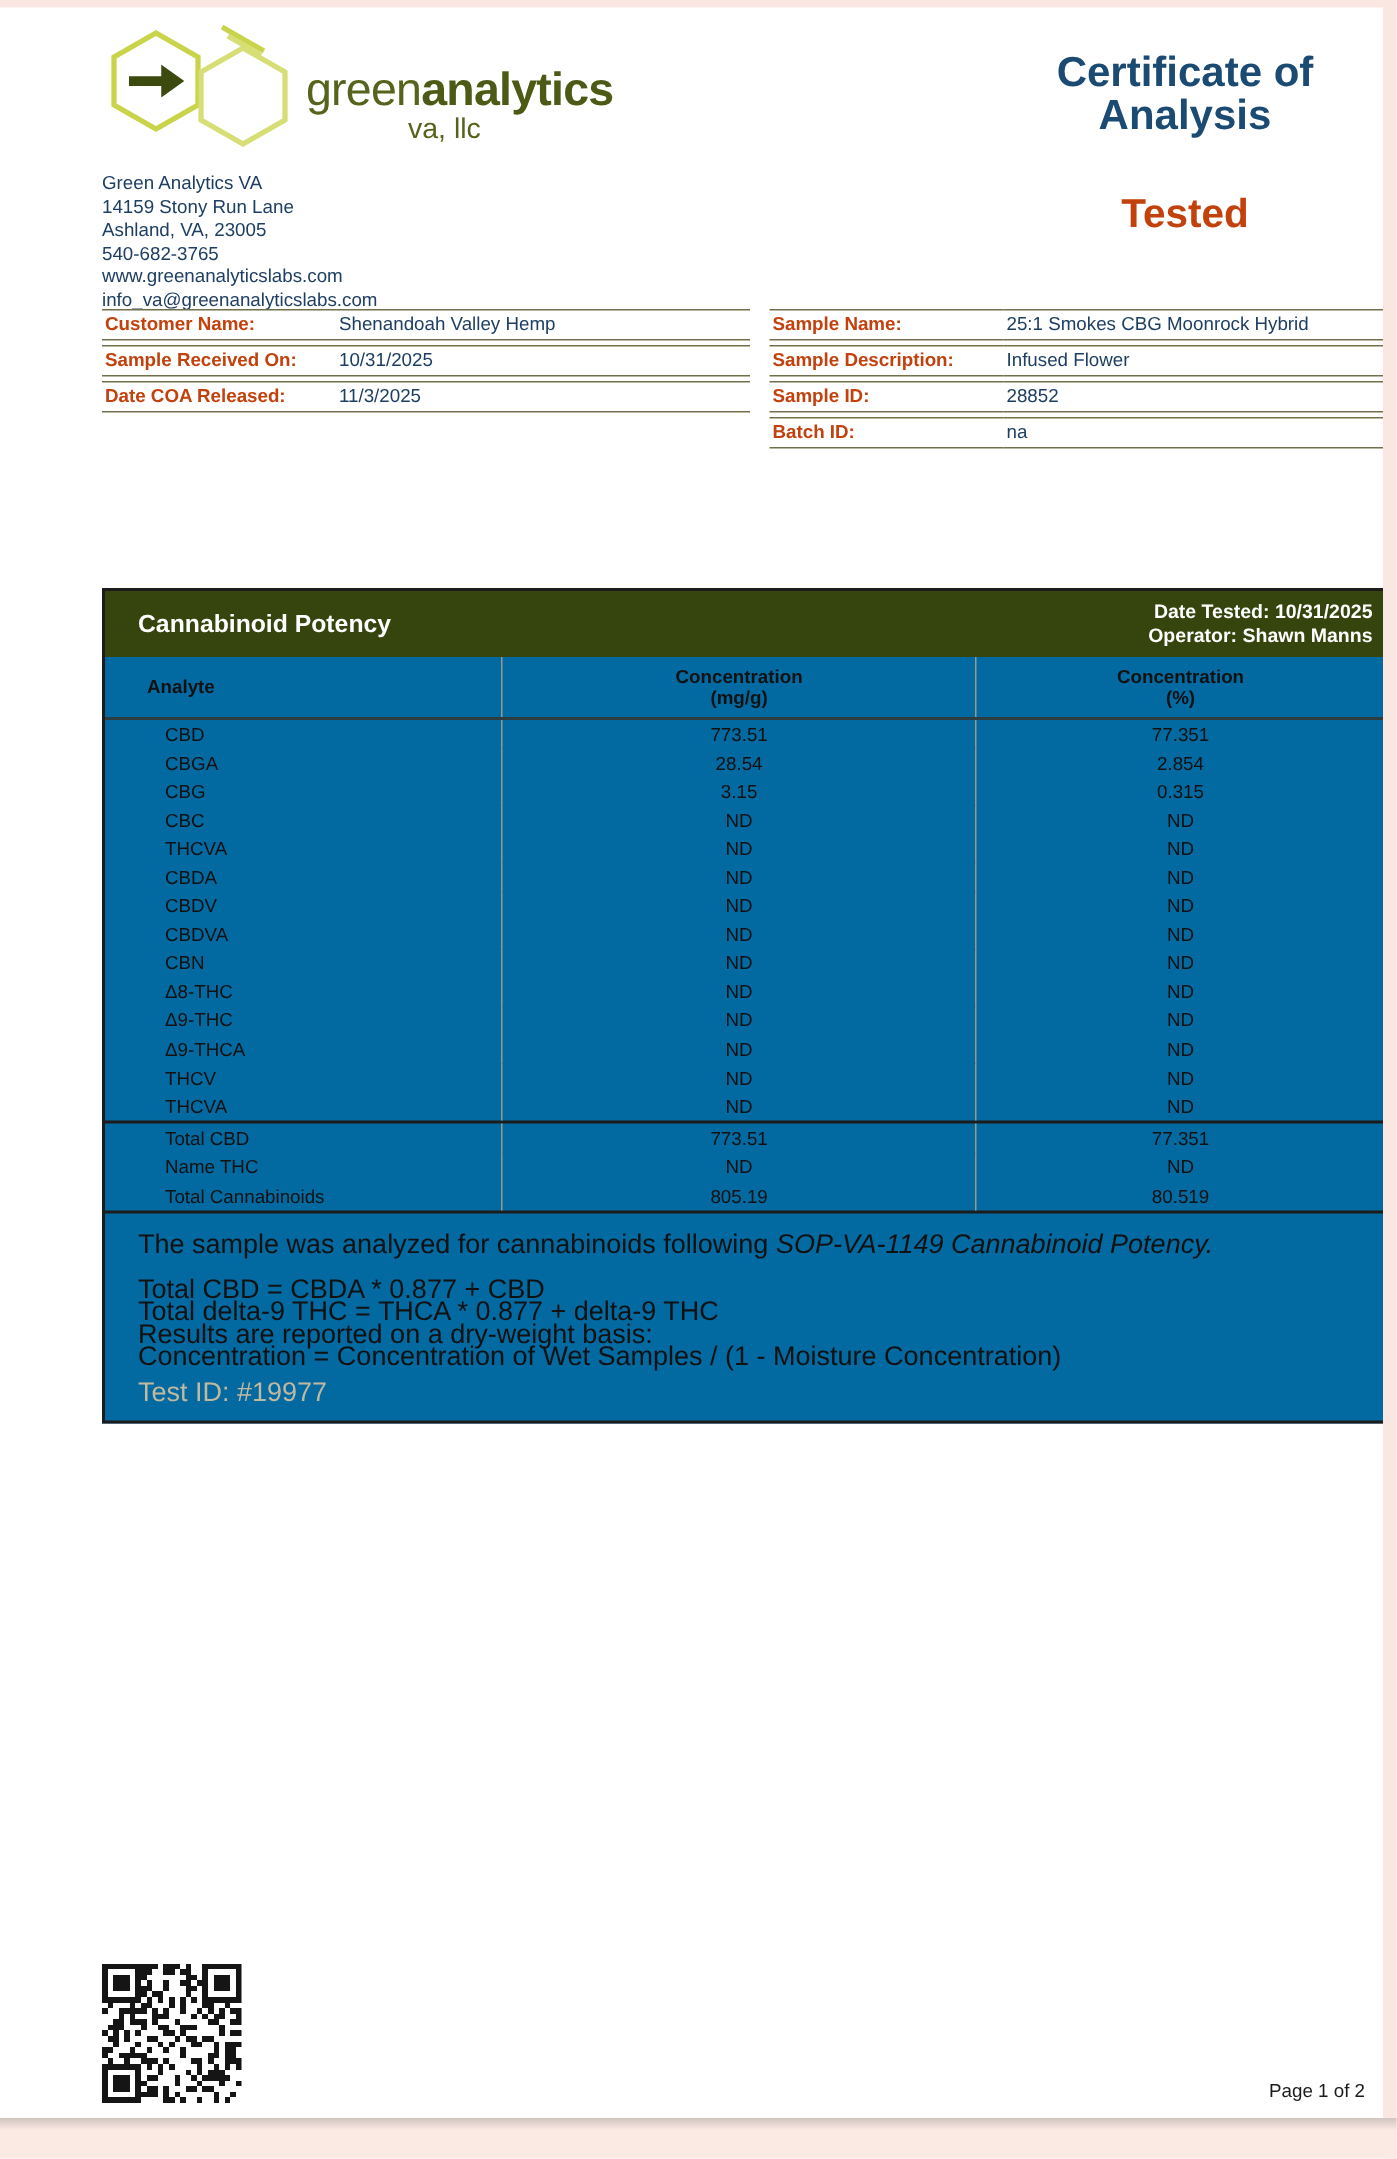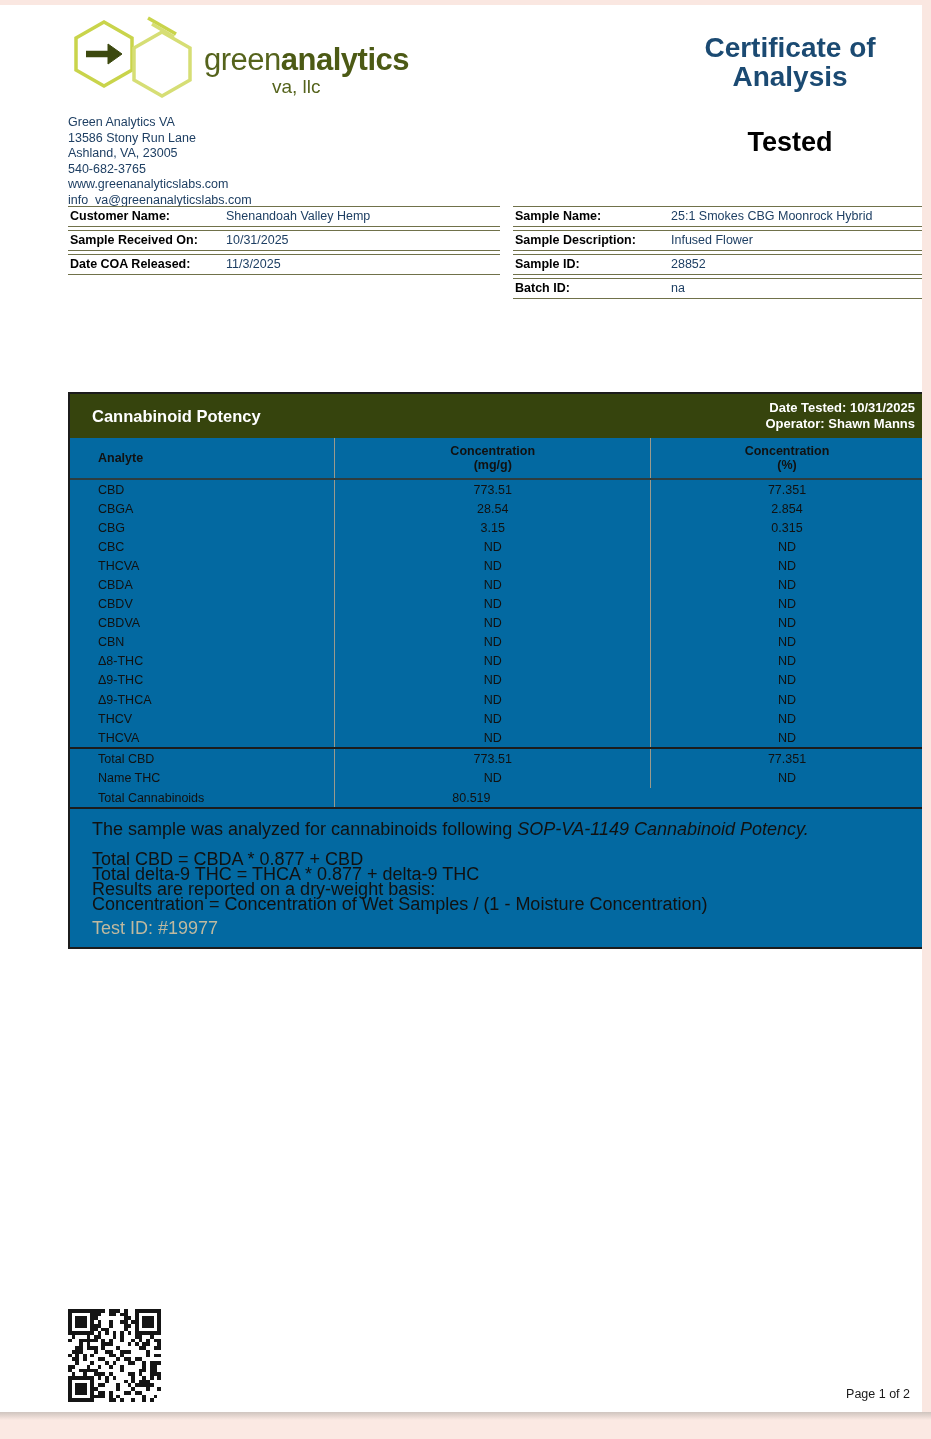--- a/index.html
+++ b/index.html
@@ -21,48 +21,48 @@
     font-size:31px;color:#55631c;letter-spacing:-0.5px;}
   .logo-text .bold{font-weight:bold;color:#4c5a15;}
   .logo-sub{position:absolute;left:210px;top:62px;font-size:19px;color:#55631c;}
 
   .address{position:absolute;left:68px;top:115px;font-size:12.5px;line-height:15.5px;color:#1e3f63;}
   .address .addr-line{white-space:nowrap;}
 
   .coa-title{position:absolute;left:655px;top:33px;width:270px;text-align:center;
     font-size:28px;font-weight:bold;color:#1b4a72;line-height:29px;}
   .tested{position:absolute;left:655px;top:127px;width:270px;text-align:center;
-    font-size:27px;font-weight:bold;color:#000000;}
+    font-size:27px;font-weight:bold;color:#c2410c;}
 
   
   table.info{position:absolute;top:203px;border-collapse:separate;border-spacing:0 3px;
     font-size:12.5px;color:#1e3f63;table-layout:fixed;}
   table.info td{border-top:1px solid #70714a;border-bottom:1px solid #70714a;
     padding:2px 0 3px 2px;white-space:nowrap;overflow:hidden;}
-  table.info td.lab{font-weight:bold;color:#000000;}
+  table.info td.lab{font-weight:bold;color:#c2410c;}
   #info-left{left:68px;width:432px;}
   #info-left td.lab{width:154px;}
   #info-right{left:513px;width:412px;}
   #info-right td.lab{width:154px;}
 
   
   .potency{position:absolute;left:68px;top:356px;width:857px;border:2px solid #1c1c1c;
     background:#0369a1;box-sizing:border-box;margin-top:36px;}
   .pot-head{background:#36440d;color:#fff;display:flex;justify-content:space-between;
     align-items:center;height:44px;padding:0 8px 0 22px;box-sizing:border-box;}
   .pot-head .sec-title{font-size:16.5px;font-weight:bold;}
   .pot-head .sec-meta{text-align:right;font-size:13px;font-weight:bold;line-height:16.5px;}
   .col-head{display:flex;border-bottom:2px solid #2e3d3f;font-weight:bold;font-size:12.5px;}
   .col-head .c{box-sizing:border-box;display:flex;flex-direction:column;justify-content:center;
     align-items:center;height:40px;line-height:14.5px;}
   .c1{width:31%;}.c2{width:37%;border-left:1px solid #9a9a8c;}.c3{width:32%;border-left:1px solid #9a9a8c;}
   .col-head .c1{align-items:flex-start;padding-left:28px;}
   .prow{display:flex;font-size:12.5px;height:19.1px;align-items:center;}
   .prow .c{box-sizing:border-box;height:100%;display:flex;align-items:center;justify-content:center;}
-  .prow .c1{justify-content:flex-start;padding-left:28px;}
+  .prow .c1{justify-content:flex-start;padding-left:40px;}
   .totals{border-top:2px solid #1c1c1c;}
   .totals .prow{height:19.4px;text-align:center;}
   .notes{border-top:2px solid #1c1c1c;padding:13px 22px 11px 22px;font-size:18px;line-height:15px;}
   .notes .gap{height:15px;}
   .notes .it{font-style:italic;}
   .test-id{color:#bfb99f;margin-top:9px;}
 
   
   .qr{position:absolute;left:68px;top:1309px;width:93px;height:93px;}
   .page-num{position:absolute;left:760px;top:1387px;width:150px;text-align:right;
@@ -87,21 +87,21 @@
       <line x1="24" y1="40" x2="52" y2="40"></line>
       <path d="M46 30 L60 40 L46 50 Z" stroke-width="1"></path>
     </g>
   </svg>
   <div class="logo-text"><span>green</span><span class="bold">analytics</span></div>
   <div class="logo-sub">va, llc</div>
 </div>
 
 <div class="address" id="address">
     <div class="addr-line">Green Analytics VA</div>
-    <div class="addr-line">13586 Stony Run Lane</div>
+    <div class="addr-line">14159 Stony Run Lane</div>
     <div class="addr-line">Ashland, VA, 23005</div>
     <div class="addr-line">540-682-3765</div>
     <div class="addr-line">www.greenanalyticslabs.com</div>
     <div class="addr-line">info_va@greenanalyticslabs.com</div>
   </div>
 
 <div class="coa-title">
   <div>Certificate of</div>
   <div>Analysis</div>
 </div>
@@ -243,20 +243,21 @@
         <div class="c c2">773.51</div>
         <div class="c c3">77.351</div>
       </div>
       <div class="prow">
         <div class="c c1">Name THC</div>
         <div class="c c2">ND</div>
         <div class="c c3">ND</div>
       </div>
       <div class="prow">
         <div class="c c1">Total Cannabinoids</div>
+        <div class="c c2">805.19</div>
         <div class="c c3">80.519</div>
       </div>
     </div>
   <div class="notes">
     <div><span>The sample was analyzed for cannabinoids following </span><span class="it">SOP-VA-1149 Cannabinoid Potency.</span></div>
     <div class="gap"></div>
     <div id="formulas">
         <div>Total CBD = CBDA * 0.877 + CBD</div>
         <div>Total delta-9 THC = THCA * 0.877 + delta-9 THC</div>
         <div>Results are reported on a dry-weight basis:</div>

